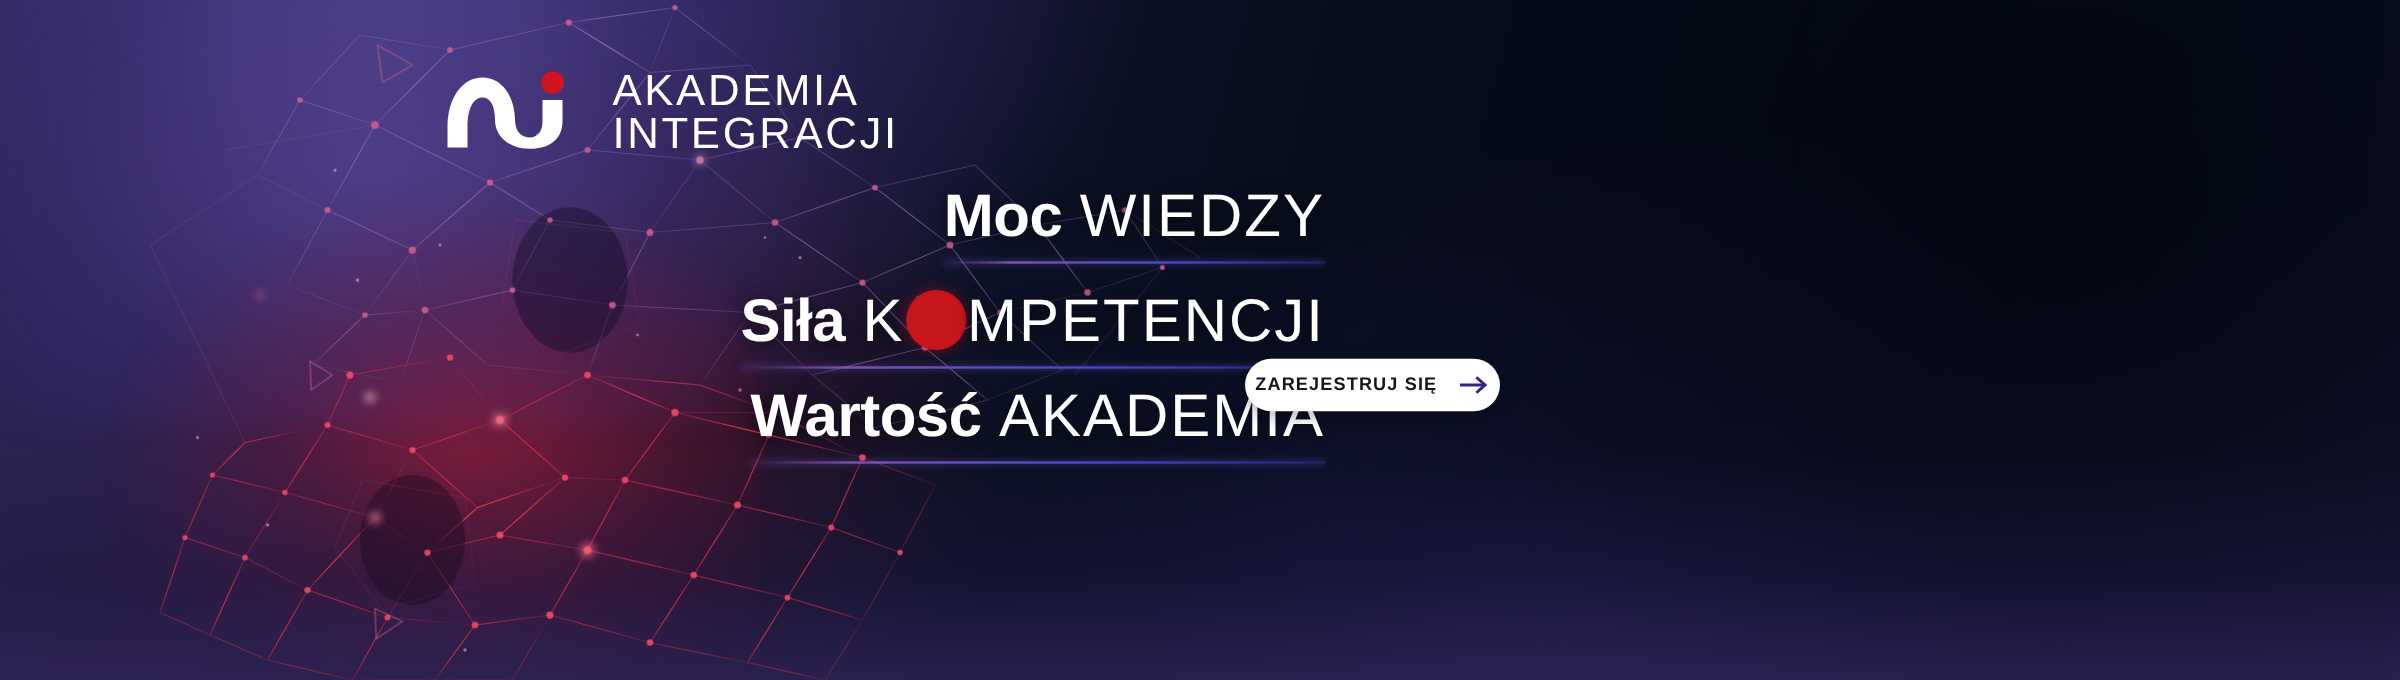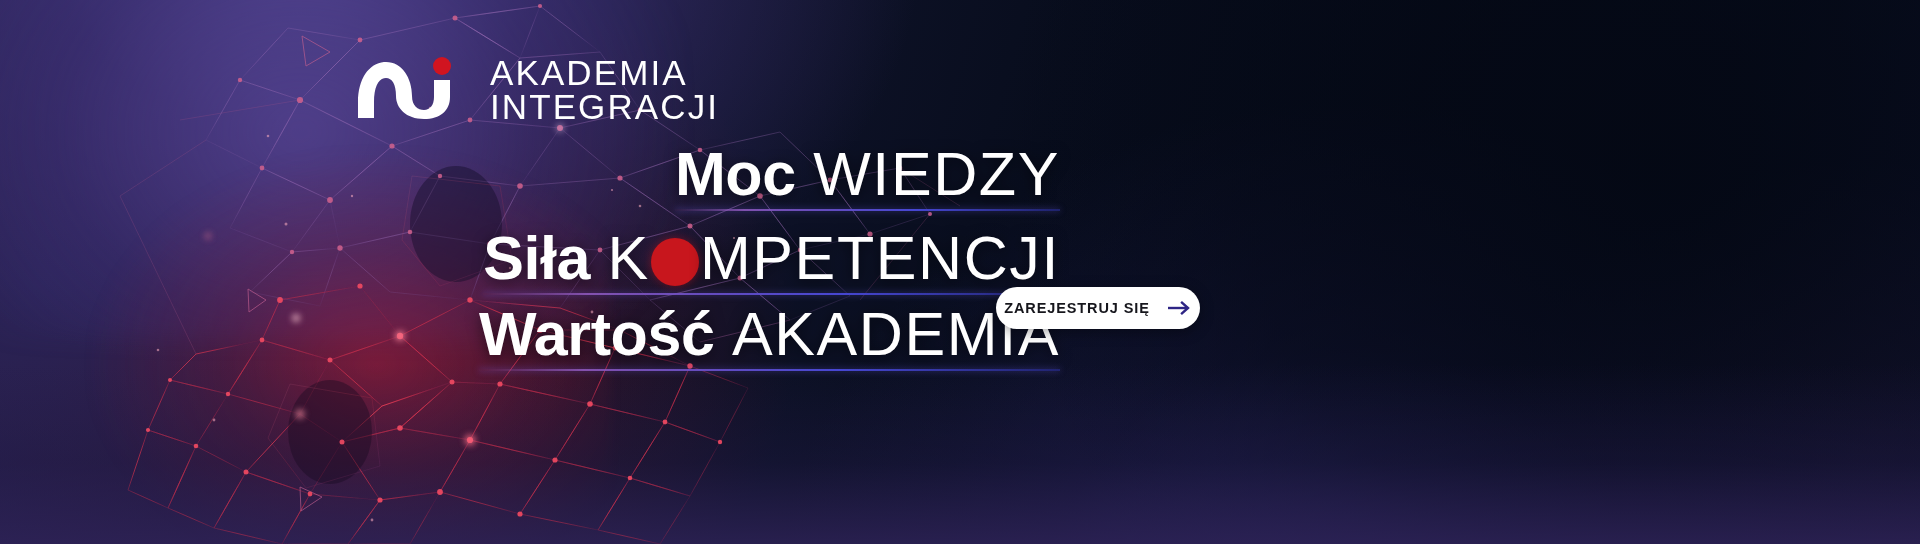--- a/index.html
+++ b/index.html
@@ -73,21 +73,21 @@
   #abpl-logo svg { display:block; }
 
   
   #headline {
     position:absolute; left:0; top:140px; width:1060px;
     display:flex; flex-direction:column; align-items:flex-end;
   }
   .hl-row { position:relative; }
   .hl-line {
     color:#ffffff; white-space:nowrap;
-    font-size:61px; line-height:68px;
+    font-size:48px; line-height:68px;
     letter-spacing:0.5px; font-weight:300;
     text-shadow:0 2px 14px rgba(0,0,0,0.55);
   }
   .hl-line .b { font-weight:700; letter-spacing:-0.4px; }
   .hl-line .l { font-weight:300; letter-spacing:1.6px; }
   .hl-underline {
     position:absolute; left:0; right:0; bottom:-3px; height:2px;
     background:linear-gradient(to right, rgba(118,70,160,0.12) 0%, rgba(146,92,196,0.85) 18%, rgba(74,74,220,0.95) 62%, rgba(48,52,170,0.55) 100%);
     box-shadow:0 0 6px rgba(110,96,230,0.55);
   }

